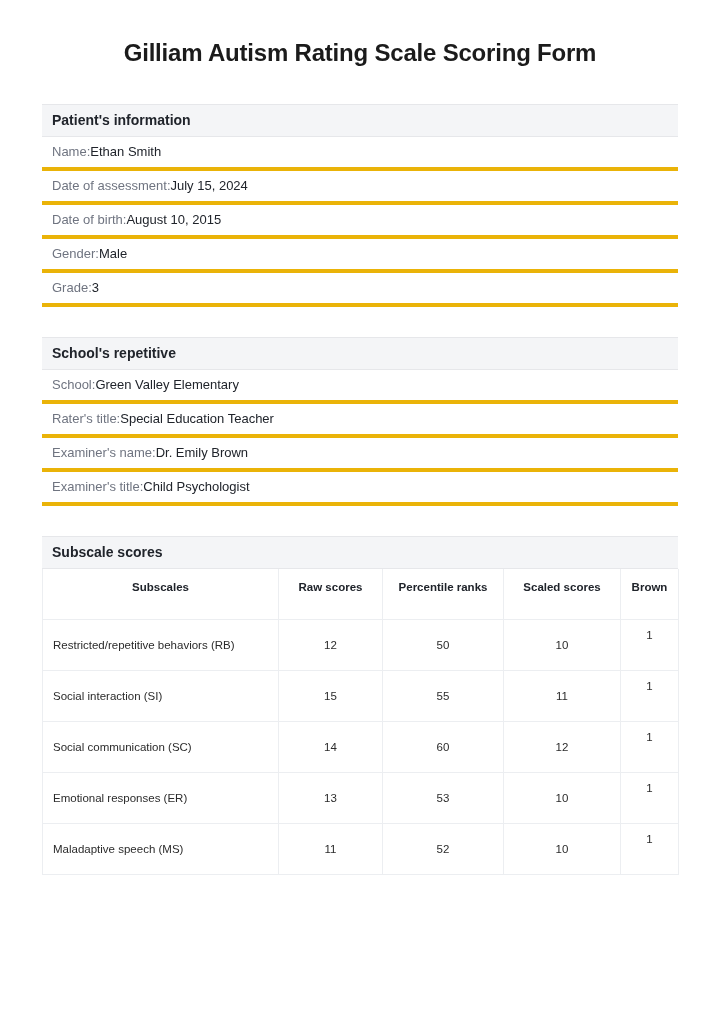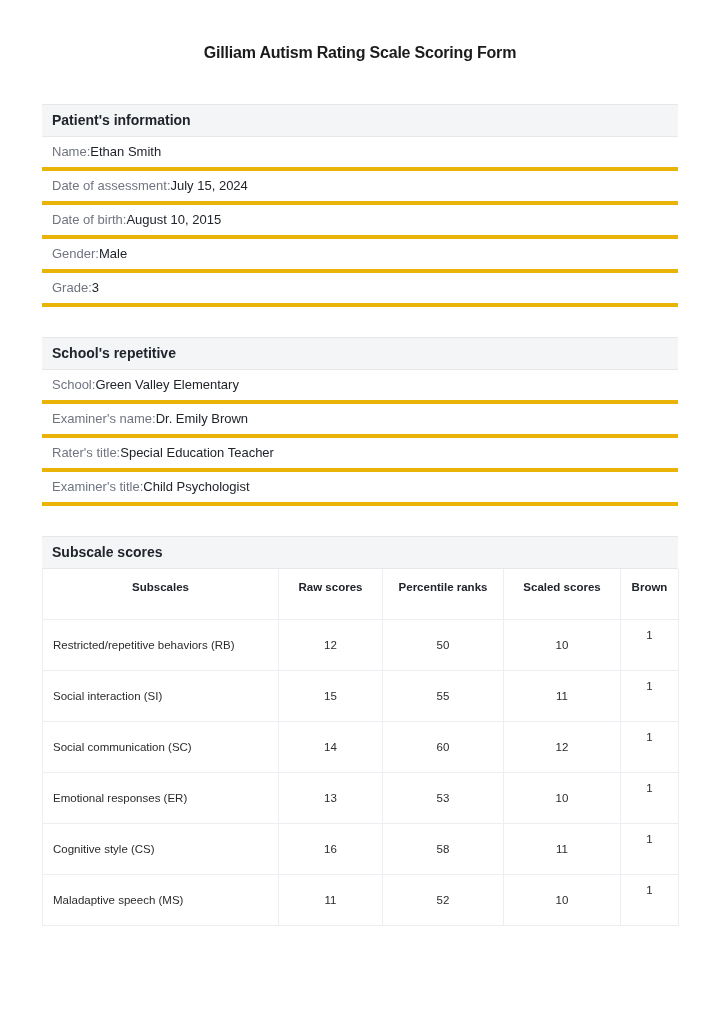--- a/index.html
+++ b/index.html
@@ -22,21 +22,21 @@
     box-sizing: border-box;
     padding: 0 42px;
   }
 
   
   .doc-title {
     margin: 0;
     padding-top: 38px;
     padding-bottom: 36px;
     text-align: center;
-    font-size: 16px;
+    font-size: 24px;
     line-height: 30px;
     font-weight: bold;
     letter-spacing: -0.2px;
     color: #1b1b1b;
   }
 
   
   .section {
     margin-bottom: 30px;
   }
@@ -139,24 +139,24 @@
     </div>
   </div>
 
   <div class="section">
     <div class="section-header">School's repetitive</div>
 
     <div class="info-row">
       <span class="lbl">School:</span><span class="val">Green Valley Elementary</span>
     </div>
     <div class="info-row">
+      <span class="lbl">Rater's title:</span><span class="val">Special Education Teacher</span>
+    </div>
+    <div class="info-row">
       <span class="lbl">Examiner's name:</span><span class="val">Dr. Emily Brown</span>
-    </div>
-    <div class="info-row">
-      <span class="lbl">Rater's title:</span><span class="val">Special Education Teacher</span>
     </div>
     <div class="info-row">
       <span class="lbl">Examiner's title:</span><span class="val">Child Psychologist</span>
     </div>
   </div>
 
   <div class="section">
     <div class="section-header">Subscale scores</div>
 
     <table class="scores-table">
@@ -199,27 +199,20 @@
           <td class="sem">1</td>
         </tr>
         <tr>
           <td class="subscale-name">Emotional responses (ER)</td>
           <td class="num">13</td>
           <td class="num">53</td>
           <td class="num">10</td>
           <td class="sem">1</td>
         </tr>
         <tr>
-          <td class="subscale-name">Cognitive style (CS)</td>
-          <td class="num">16</td>
-          <td class="num">58</td>
-          <td class="num">11</td>
-          <td class="sem">1</td>
-        </tr>
-        <tr>
           <td class="subscale-name">Maladaptive speech (MS)</td>
           <td class="num">11</td>
           <td class="num">52</td>
           <td class="num">10</td>
           <td class="sem">1</td>
         </tr>
       </tbody>
     </table>
   </div>
 

